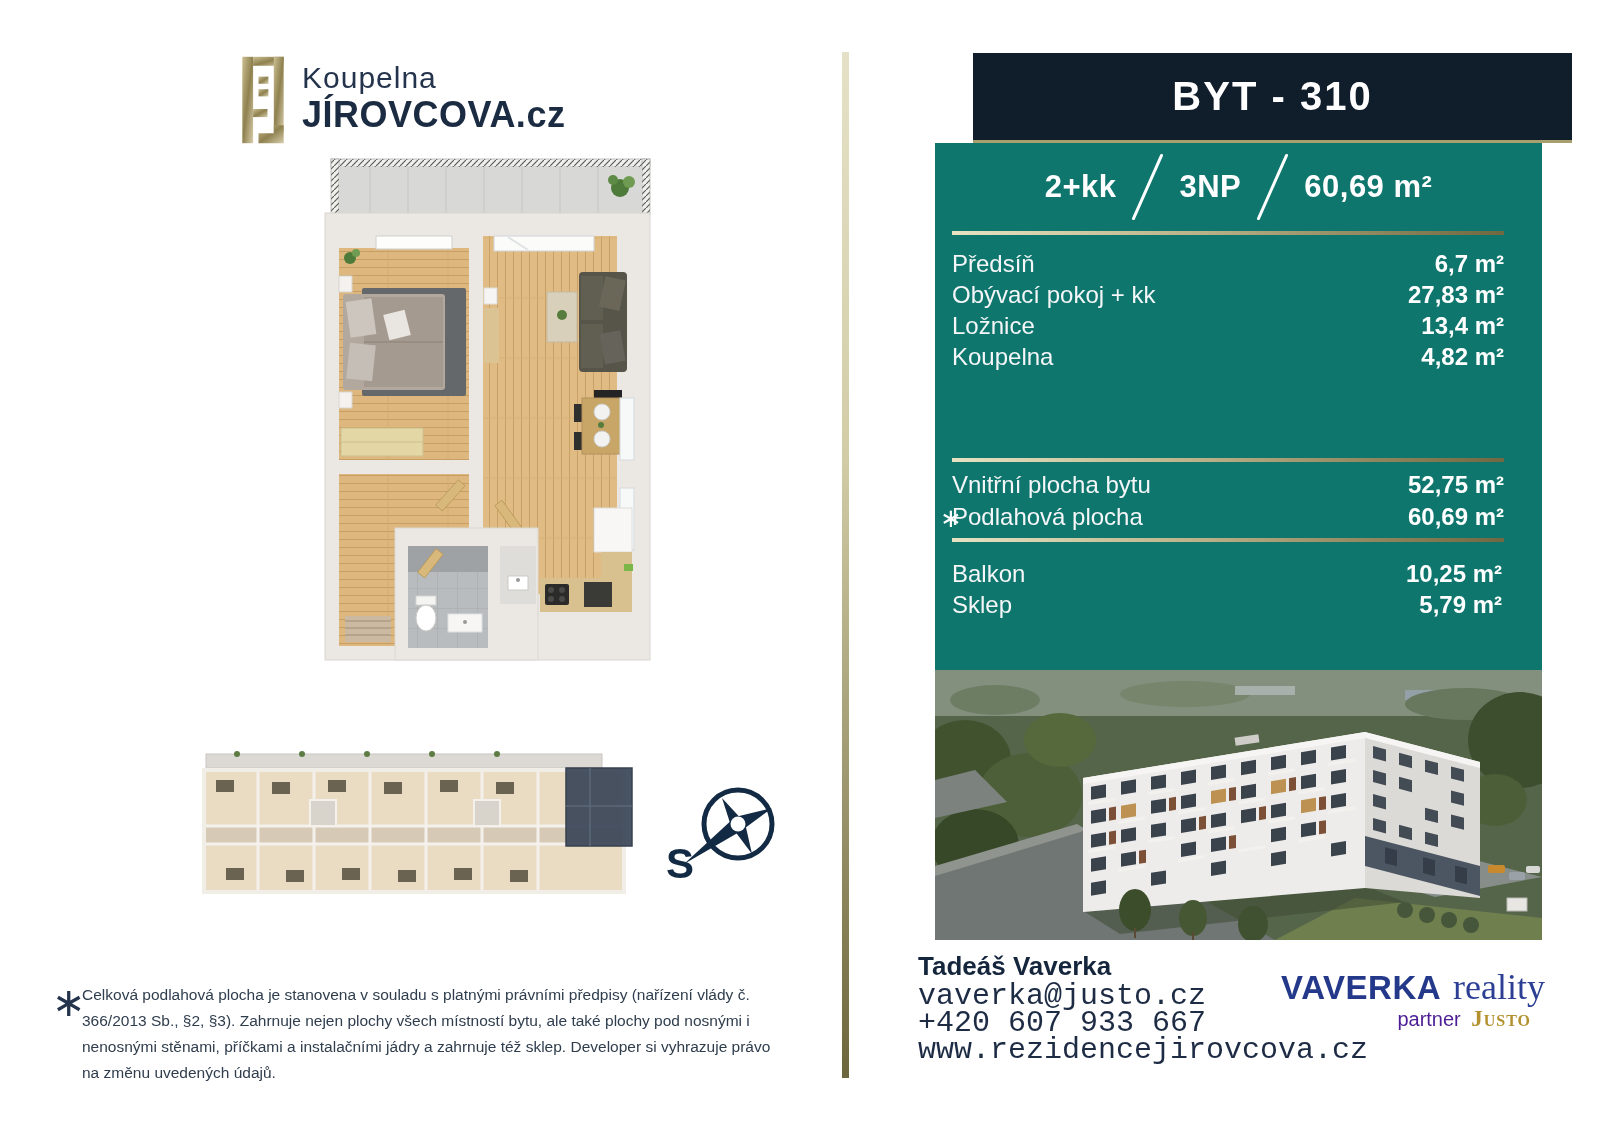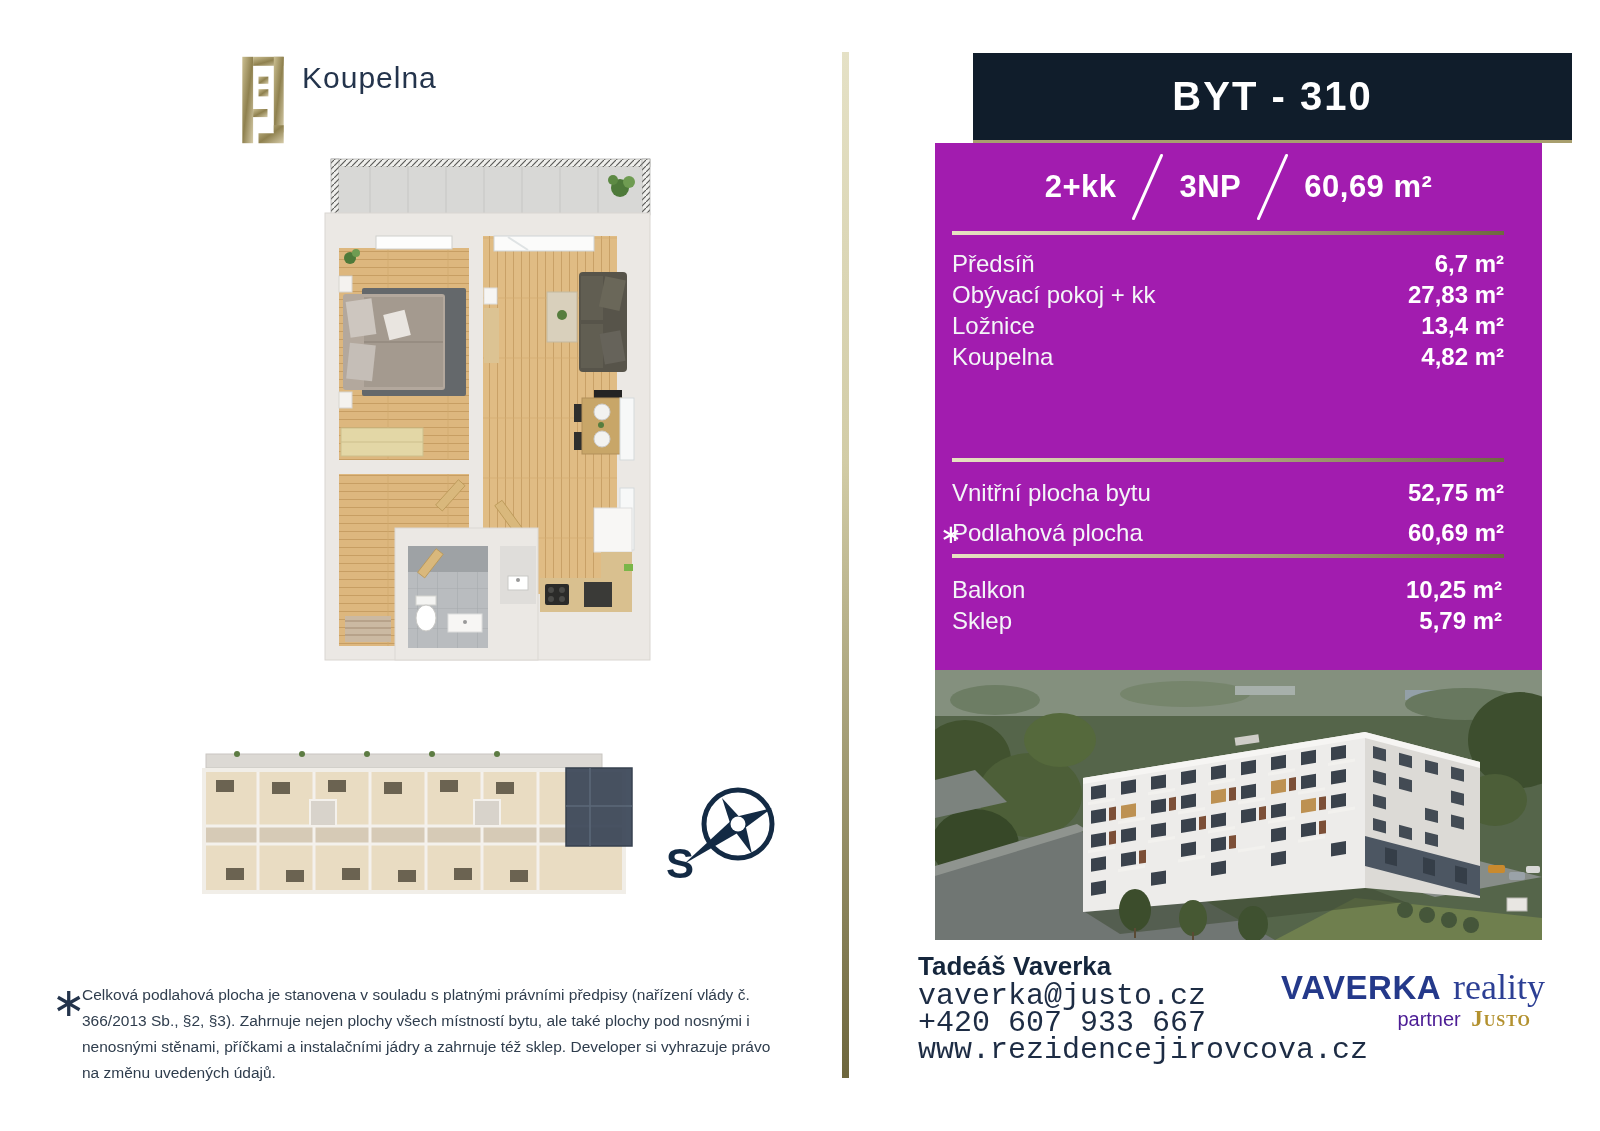--- a/index.html
+++ b/index.html
@@ -14,33 +14,33 @@
   .brand-line1{font-size:30px;font-weight:500;letter-spacing:1px;color:#24344c;line-height:34px;margin-top:6px;}
   .brand-line2{font-size:36px;font-weight:800;letter-spacing:.5px;color:#1b2b42;line-height:40px;}
   
   .divider{position:absolute;left:842px;top:52px;width:7px;height:1026px;
     background:linear-gradient(180deg,#e5e1c6 0%,#d2cca6 35%,#a29а6e 70%,#6d663c 100%);
     background:linear-gradient(180deg,#e5e1c6 0%,#d2cca6 40%,#6d663c 100%);}
   
   .unit-header{position:absolute;left:973px;top:53px;width:599px;height:87px;background:#101d2b;
     border-bottom:3px solid #a89f6e;display:flex;align-items:center;justify-content:center;}
   .unit-header span{color:#fff;font-size:40px;font-weight:800;letter-spacing:2px;}
-  .panel{position:absolute;left:935px;top:143px;width:607px;height:527px;background:#a21caf;color:#f4f6f8;}
+  .panel{position:absolute;left:935px;top:143px;width:607px;height:527px;background:#0f766e;color:#f4f6f8;}
   .band{height:88px;display:flex;align-items:center;justify-content:center;}
   .band .val{font-size:31px;font-weight:800;color:#fff;letter-spacing:.5px;}
   .slash{width:3px;height:72px;background:#fff;border-radius:2px;transform:rotate(24deg);margin:0 30px;}
   .goldline{height:4px;margin:0 38px 0 17px;
     background:linear-gradient(90deg,#e7e2c2 0%,#b9b288 45%,#6f6840 100%);}
   .rows{padding:13px 38px 0 17px;}
   .row{display:flex;justify-content:space-between;align-items:baseline;line-height:31px;position:relative;}
   .row .lbl{font-size:24px;font-weight:400;}
   .row .val{font-size:24px;font-weight:800;color:#fff;}
   .row .mark{position:absolute;left:-12px;top:1px;font-size:26px;color:#fff;}
   .sum-rows{padding:7px 38px 5px 17px;}
-  .sum-rows .row{line-height:32px;margin-top:8px;}
+  .sum-rows .row{line-height:32px;}
   .gap1{margin-top:86px;}
   .extra-rows{padding:16px 40px 0 17px;}
   .photo{position:absolute;left:935px;top:670px;width:607px;height:270px;}
   
   .contact{position:absolute;left:918px;top:949px;}
   .contact .name{font-size:26px;font-weight:800;color:#15263c;line-height:34px;}
   .contact .line{font-size:30px;color:#1d2c44;line-height:27px;font-family:Liberation Mono, monospace;}
   .partner{position:absolute;left:1245px;top:966px;width:300px;}
   .partner .l1{display:flex;align-items:baseline;justify-content:flex-end;}
   .partner .primary{font-size:33px;font-weight:800;color:#24398a;letter-spacing:.5px;}
@@ -73,20 +73,21 @@
     <rect x="2" y="2" width="12" height="96" fill="url(#gold)"></rect>
     <rect x="14" y="2" width="34" height="10" fill="url(#gold)"></rect>
     <rect x="37" y="2" width="11" height="84" fill="url(#gold)"></rect>
     <path d="M48 78 L48 98 L20 98 L20 87 L37 87 L37 78 Z" fill="url(#gold)"></path>
     <rect x="20" y="24" width="11" height="8" fill="url(#gold)"></rect>
     <rect x="20" y="38" width="11" height="8" fill="url(#gold)"></rect>
     <rect x="14" y="60" width="16" height="9" fill="url(#gold)"></rect>
   </svg>
   <div class="brand-text">
     <div class="brand-line1">Koupelna</div>
+    <div class="brand-line2">JÍROVCOVA.cz</div>
   </div>
 </div>
 
 <svg class="floorplan" width="360" height="520" viewBox="0 0 360 520">
   <defs>
     <pattern id="hatch" width="6" height="6" patternUnits="userSpaceOnUse">
       <rect width="6" height="6" fill="#efefec"></rect>
       <path d="M0,6 L6,0" stroke="#5a5a58" stroke-width="1.2"></path>
     </pattern>
     <pattern id="pwh" width="60" height="8" patternUnits="userSpaceOnUse">

